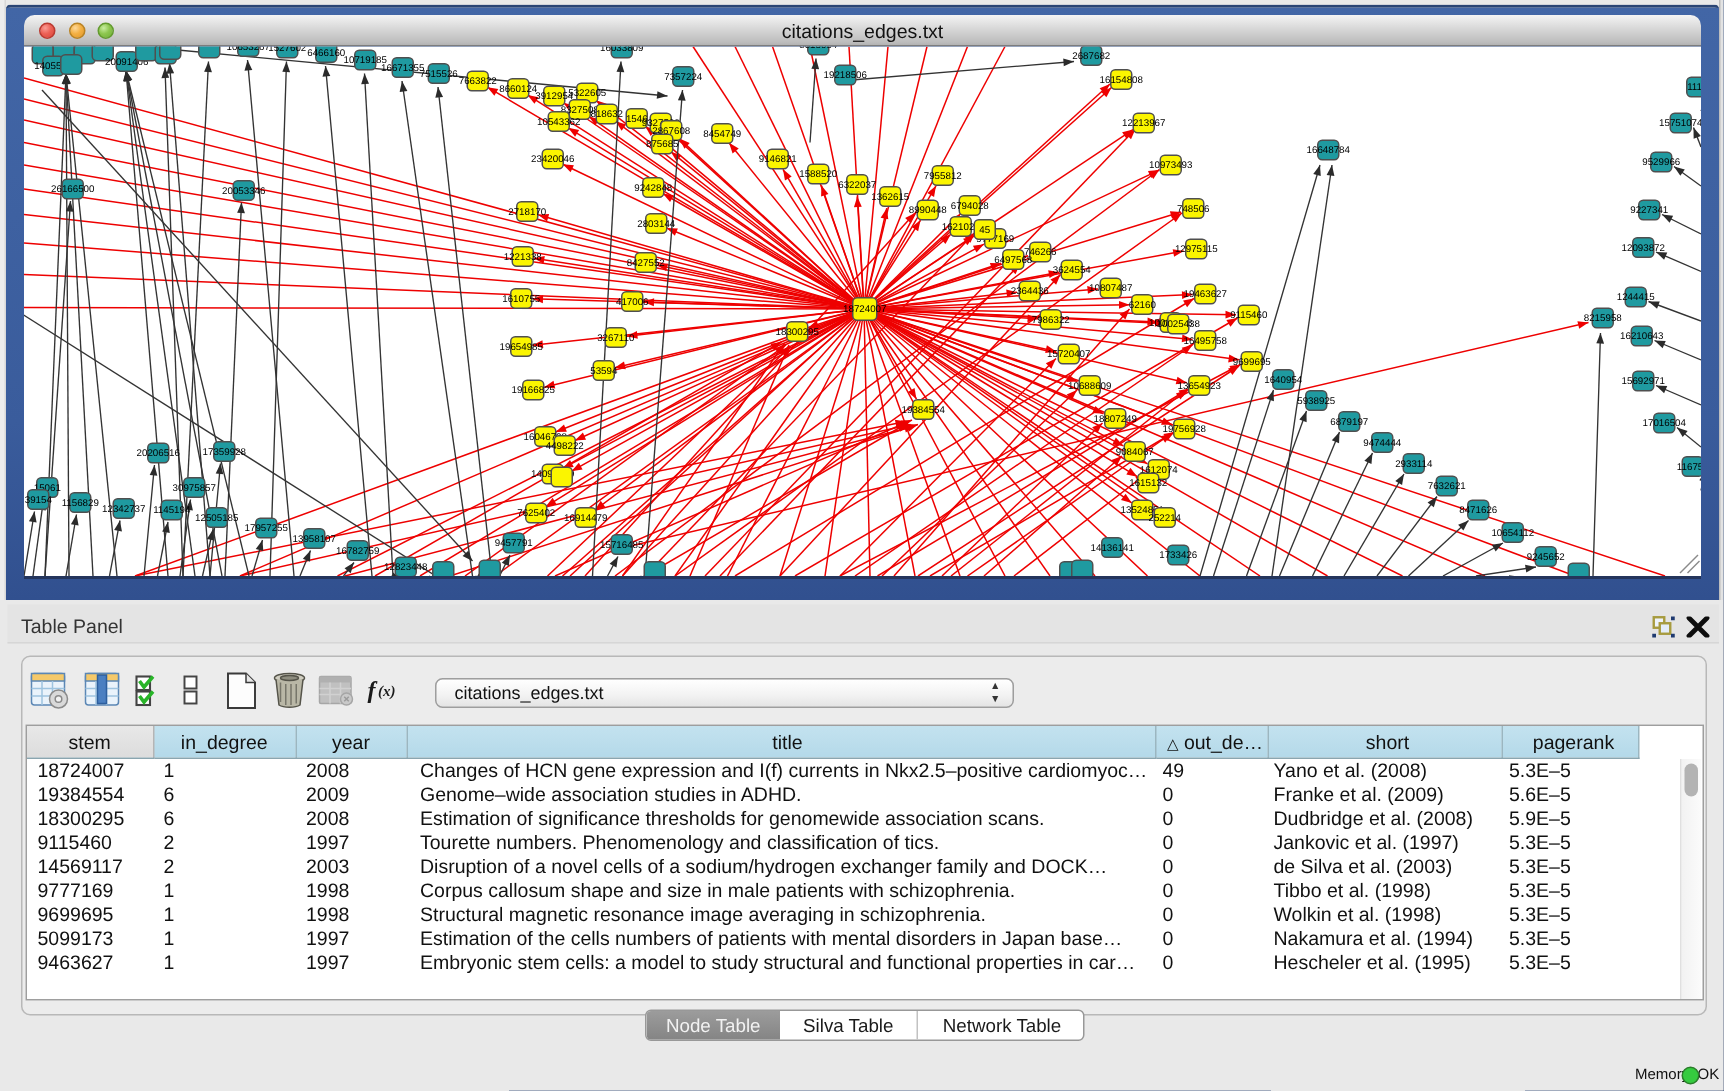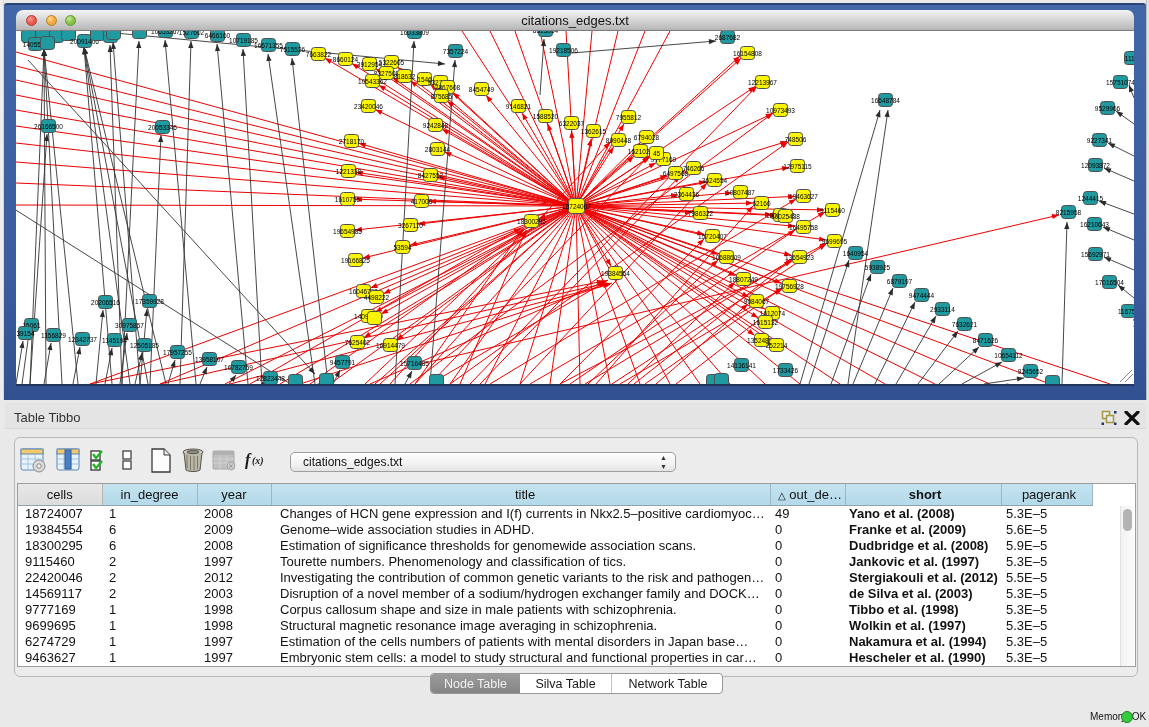--- a/index.html
+++ b/index.html
@@ -30,21 +30,21 @@
 #panel { position:absolute; left:14px; top:437px; width:1124px; height:240px; background:#ececec;
   border:1px solid #b8b8b8; border-radius:6px; }
 #tablewrap { position:absolute; left:17px; top:483px; width:1119px; height:184px; background:#fff;
   border:1px solid #9e9e9e; overflow:hidden; }
 table { border-collapse:collapse; table-layout:fixed; width:1074px; font-size:13px; color:#111; }
 th { height:21px; font-weight:normal; font-size:13px; text-align:center;
    background:linear-gradient(#c3e2ef,#b4d9e9); border-right:1px solid #9bb6c0; border-bottom:1px solid #8aa5af; padding:0; }
 th.g { background:linear-gradient(#e8e8e8,#dcdcdc); border-right:1px solid #b5b5b5; }
 td { height:16px; padding:0 0 0 7px; white-space:nowrap; overflow:hidden; }
 .c0 { width:84px; } .c1 { width:95px;margin-left:15px; } .c2 { width:74px; } .c3 { width:499px; padding-left:9px; }
-.c4 { width:75px; padding-left:5px; } .c5 { width:156px; padding-left:4px;font-weight:bold; } .c6 { width:91px; padding-left:5px; }
+.c4 { width:75px; padding-left:5px; } .c5 { width:156px; padding-left:4px; } .c6 { width:91px; padding-left:5px; }
 #vscroll { position:absolute; left:1102px; top:22px; width:14px; height:162px; background:linear-gradient(90deg,#f2f2f2,#fbfbfb); border-left:1px solid #e0e0e0;}
 #vthumb { position:absolute; left:2px; top:3px; width:9px; height:22px; background:#b3b3b3; border-radius:5px; }
 #combo { position:absolute; left:290px; top:452px; width:386px; height:20px; background:linear-gradient(#ffffff,#f2f2f2 60%,#e4e4e4);
   border:1px solid #9e9e9e; border-radius:5px; font-size:12px; color:#111; line-height:18px; padding-left:12px; }
 #combo .st { position:absolute; right:8px; top:0px; font-size:7px; color:#333; line-height:9px; text-align:center; }
 #tabs { position:absolute; left:430px; top:673px; width:293px; height:21px; border:1px solid #989898;
   border-radius:4px; background:#fff; font-size:12.5px; overflow:hidden; }
 #tabs div { position:absolute; top:0; height:21px; line-height:20px; text-align:center; color:#1a1a1a; }
 #tabseg1 { left:0; width:89px; background:linear-gradient(#9c9c9c,#828282); color:#f2f2f2 !important; }
 #tabseg2 { left:89px; width:92px; border-right:1px solid #c2c2c2; }
@@ -845,21 +845,21 @@
 </div>
 <div id="shadowline"></div>
 <div id="titlebar">
     <div class="tt">citations_edges.txt</div>
 <div class="tl" id="tl1"></div>
     <div class="tl" id="tl2"></div>
     <div class="tl" id="tl3"></div>
   </div>
 <div style="position:absolute;left:0;top:400px;width:1149px;height:327px;background:#e9e9e9"></div>
 <div id="panelheadrow"></div>
-<div id="panelhead">Table Tibbo</div>
+<div id="panelhead">Table Panel</div>
 <svg id="floaticon" width="18" height="16" viewBox="0 0 18 16">
 <rect x="1.5" y="1.5" width="7" height="7" fill="#eef3fb" stroke="#a79b3f" stroke-width="1.6"></rect>
 <rect x="5.5" y="5.5" width="7" height="7" fill="#e4edf9" stroke="#a79b3f" stroke-width="1.6"></rect>
 <rect x="13" y="1" width="2.5" height="2.5" fill="#1f3a70"></rect>
 <rect x="0.5" y="12.5" width="2.5" height="2.5" fill="#1f3a70"></rect>
 <rect x="13" y="12.5" width="2.5" height="2.5" fill="#1f3a70"></rect>
 </svg>
 <svg id="closex" width="16" height="14" viewBox="0 0 16 14">
 <path d="M2 1 L14 13 M14 1 L2 13" stroke="#0d0d0d" stroke-width="3.2" stroke-linecap="round"></path>
 </svg>
@@ -917,21 +917,21 @@
   <g transform="translate(225,2)">
    <text x="0" y="15" font-size="16" font-style="italic" font-weight="bold" font-family="Liberation Serif, serif" fill="#1a1a1a">f</text>
    <text x="7" y="14" font-size="10" font-style="italic" font-weight="bold" font-family="Liberation Serif, serif" fill="#1a1a1a">(x)</text>
   </g>
 </svg>
 <div id="combo">citations_edges.txt<div class="st">▲<br>▼</div></div>
 <div id="tablewrap">
 <table>
 <tbody>
         <tr>
-          <th class="g c0">cells</th>
+          <th class="g c0">stem</th>
           <th class="c1">in_degree</th>
           <th class="c2">year</th>
           <th class="c3">title</th>
           <th class="c4"><span style="font-size:10px">△</span> out_de…</th>
           <th class="c5">short</th>
           <th class="c6">pagerank</th>
         </tr>
 <tr>
           <td class="c0">18724007</td>
           <td class="c1">1</td>
@@ -962,71 +962,62 @@
 <tr>
           <td class="c0">9115460</td>
           <td class="c1">2</td>
           <td class="c2">1997</td>
           <td class="c3">Tourette numbers. Phenomenology and classification of tics.</td>
           <td class="c4">0</td>
           <td class="c5">Jankovic et al. (1997)</td>
           <td class="c6">5.3E–5</td>
         </tr>
 <tr>
-          <td class="c0">22420046</td>
-          <td class="c1">2</td>
-          <td class="c2">2012</td>
-          <td class="c3">Investigating the contribution of common genetic variants to the risk and pathogen…</td>
-          <td class="c4">0</td>
-          <td class="c5">Stergiakouli et al. (2012)</td>
-          <td class="c6">5.5E–5</td>
-        </tr>
-<tr>
           <td class="c0">14569117</td>
           <td class="c1">2</td>
           <td class="c2">2003</td>
-          <td class="c3">Disruption of a novel member of a sodium/hydrogen exchanger family and DOCK…</td>
+          <td class="c3">Disruption of a novel cells of a sodium/hydrogen exchanger family and DOCK…</td>
           <td class="c4">0</td>
           <td class="c5">de Silva et al. (2003)</td>
           <td class="c6">5.3E–5</td>
         </tr>
 <tr>
           <td class="c0">9777169</td>
           <td class="c1">1</td>
           <td class="c2">1998</td>
           <td class="c3">Corpus callosum shape and size in male patients with schizophrenia.</td>
           <td class="c4">0</td>
           <td class="c5">Tibbo et al. (1998)</td>
           <td class="c6">5.3E–5</td>
         </tr>
 <tr>
           <td class="c0">9699695</td>
           <td class="c1">1</td>
           <td class="c2">1998</td>
           <td class="c3">Structural magnetic resonance image averaging in schizophrenia.</td>
           <td class="c4">0</td>
-          <td class="c5">Wolkin et al. (1997)</td>
+          <td class="c5">Wolkin et al. (1998)</td>
           <td class="c6">5.3E–5</td>
         </tr>
 <tr>
-          <td class="c0">6274729</td>
+          <td class="c0">5099173</td>
           <td class="c1">1</td>
           <td class="c2">1997</td>
           <td class="c3">Estimation of the cells numbers of patients with mental disorders in Japan base…</td>
           <td class="c4">0</td>
           <td class="c5">Nakamura et al. (1994)</td>
           <td class="c6">5.3E–5</td>
         </tr>
 <tr>
           <td class="c0">9463627</td>
           <td class="c1">1</td>
           <td class="c2">1997</td>
           <td class="c3">Embryonic stem cells: a model to study structural and functional properties in car…</td>
           <td class="c4">0</td>
-          <td class="c5">Hescheler et al. (1990)</td>
+          <td class="c5">Hescheler et al. (1995)</td>
           <td class="c6">5.3E–5</td>
         </tr>
 </tbody>
     </table>
 <div id="vscroll">
       <div id="vthumb"></div>
     </div>
 </div>
 <div id="tabs">
  <div id="tabseg1">Node Table</div>

